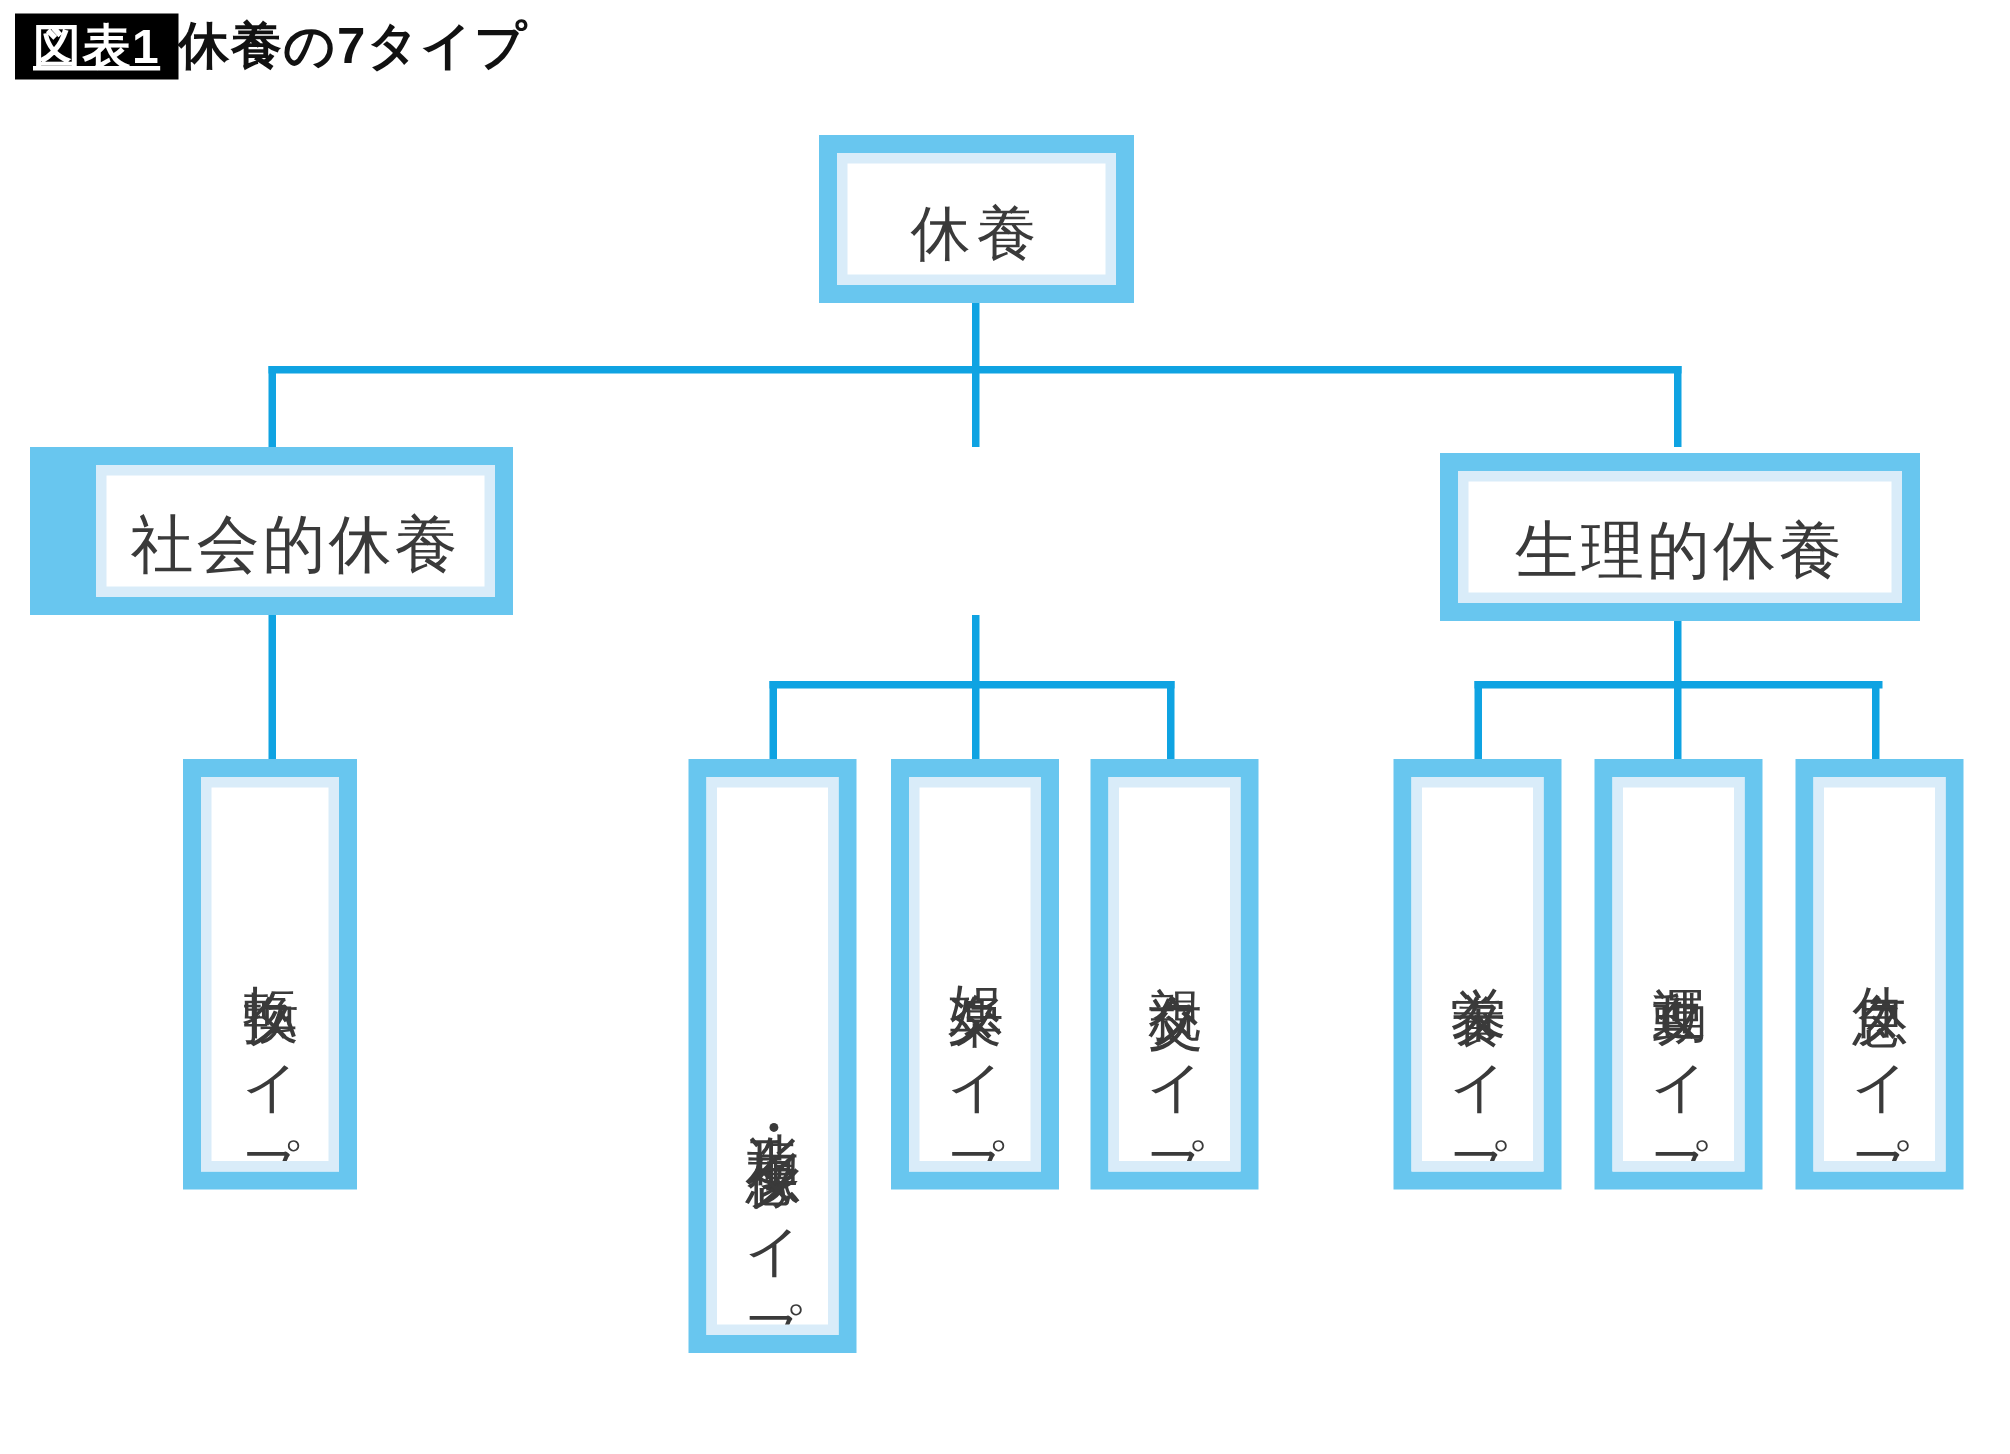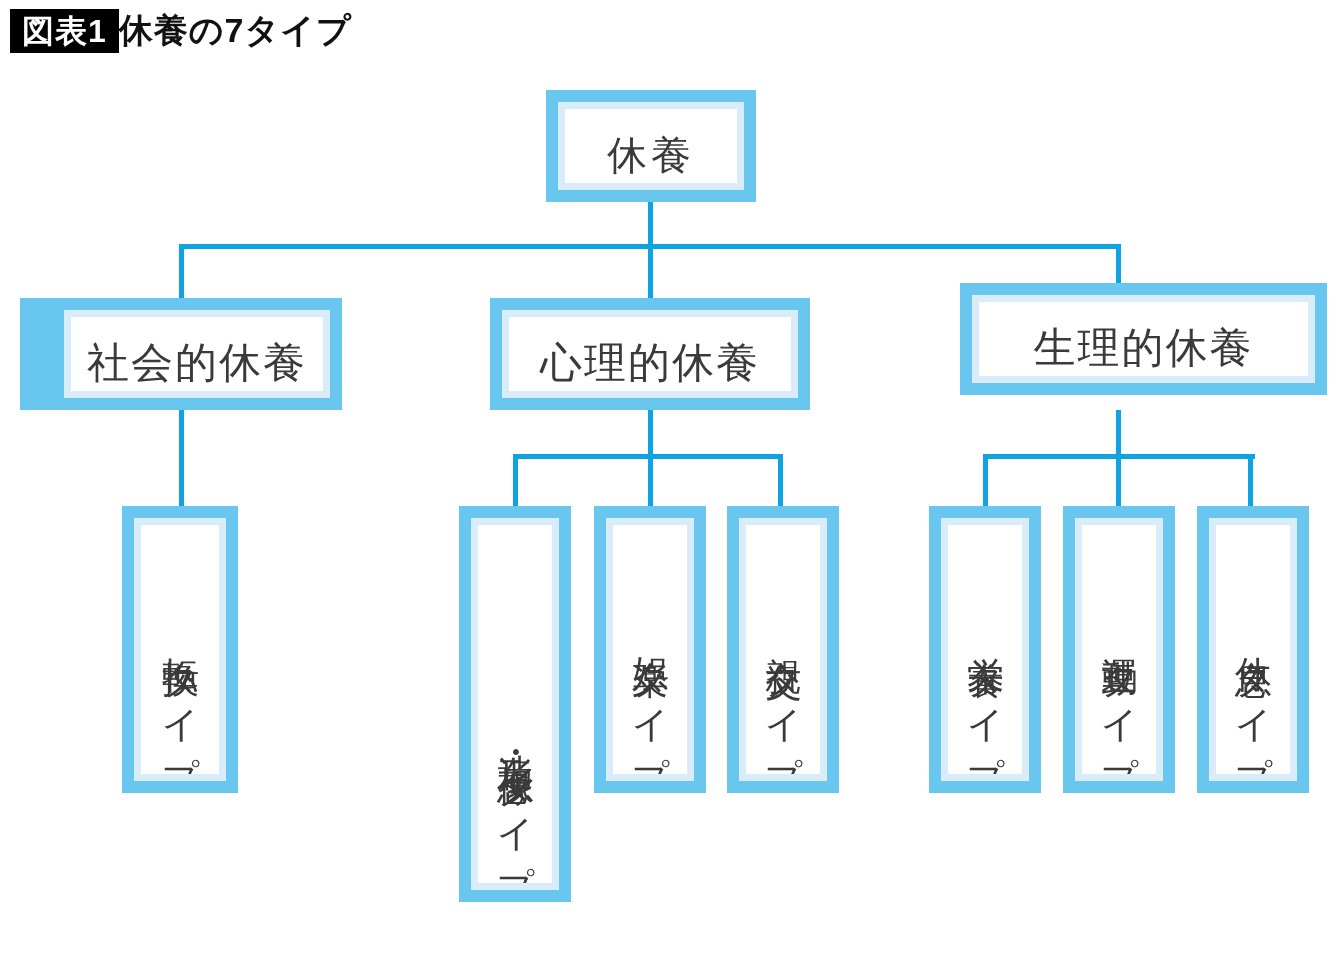--- a/index.html
+++ b/index.html
@@ -34,20 +34,21 @@
   }
   .figure-tag {
     background: var(--tag-bg);
     color: var(--tag-text);
     font-size: 32px;
     font-weight: bold;
     line-height: 44px;
     height: 44px;
     padding: 0 12px;
     letter-spacing: 1px;
+    text-decoration: underline;
   }
   .figure-title {
     color: var(--title-text);
     font-size: 34px;
     font-weight: bold;
     margin-left: 0;
     letter-spacing: 1px;
   }
   
   .node {
@@ -124,26 +125,21 @@
     <div class="node-inner">
       <span class="h-label">休養</span>
     </div>
   </div>
 
   <div class="node" style="left:20px; top:298px; width:322px; height:112px;padding-left:44px;">
     <div class="node-inner">
       <span class="h-label">社会的休養</span>
     </div>
   </div>
-  <div class="node" style="left:490px; top:298px; width:320px; height:112px;">
-    <div class="node-inner">
-      <span class="h-label">心理的休養</span>
-    </div>
-  </div>
-  <div class="node" style="left:960px; top:283px; width:367px; height:112px;">
+  <div class="node" style="left:960px; top:302px; width:320px; height:112px;">
     <div class="node-inner">
       <span class="h-label">生理的休養</span>
     </div>
   </div>
 
   <div class="node" style="left:122px; top:506px; width:116px; height:287px;">
     <div class="node-inner">
       <span class="v-label">転換タイプ</span>
     </div>
   </div>

